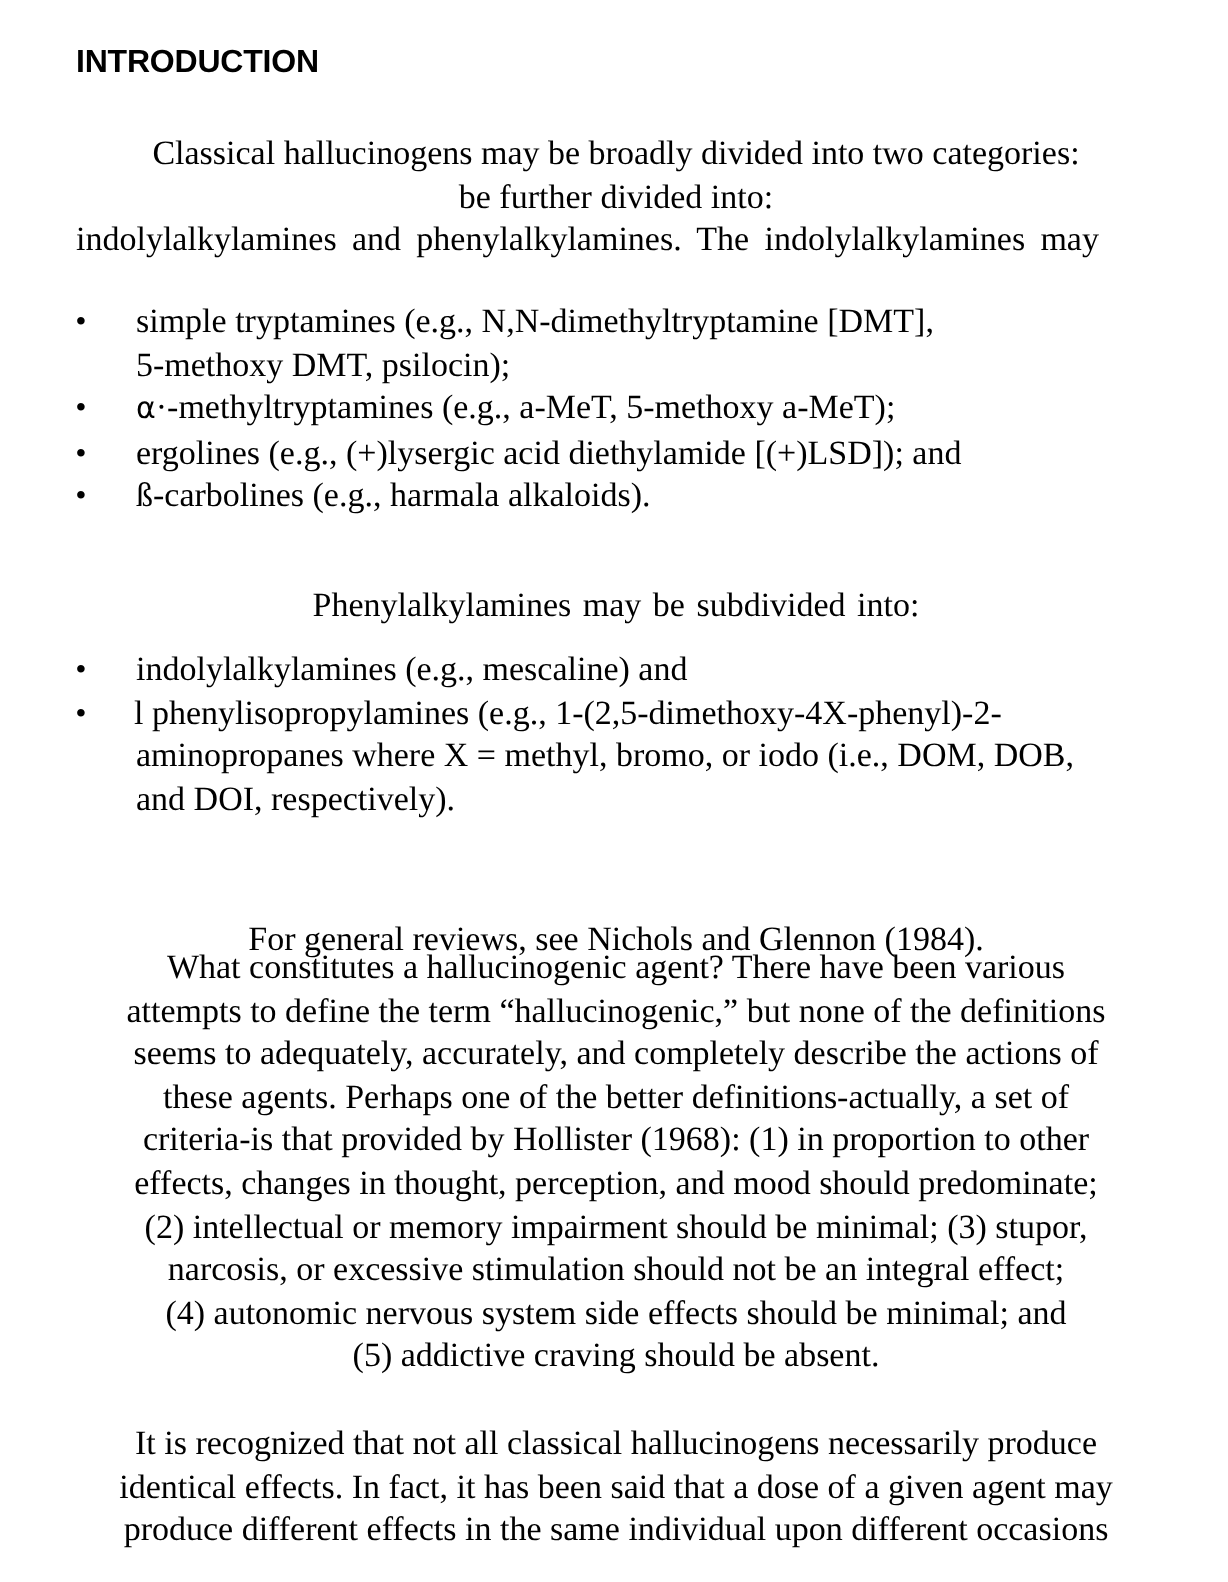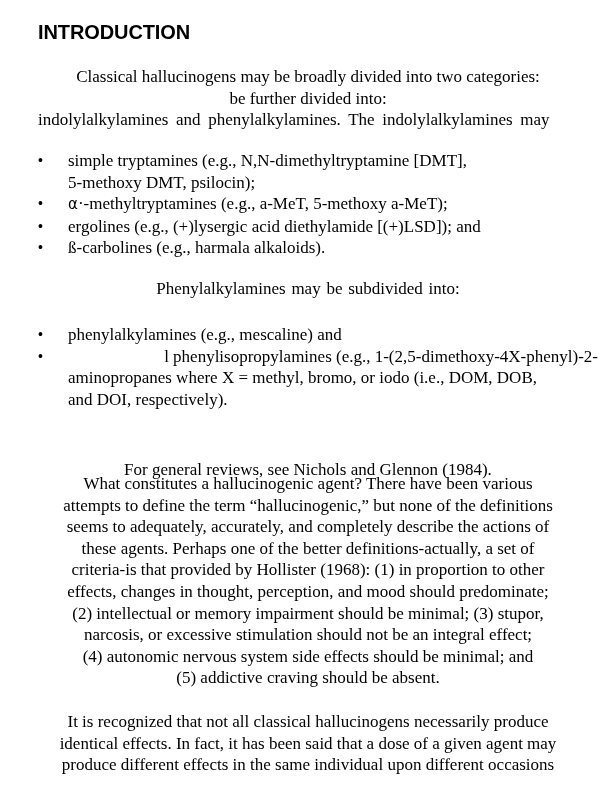--- a/index.html
+++ b/index.html
@@ -19,21 +19,21 @@
       left: 38px;
       top: 0;
       width: 545px;
     }
     .heading {
       position: absolute;
       left: 0;
       top: 22px;
       font-family: "Liberation Sans", sans-serif;
       font-weight: bold;
-      font-size: 20px;
+      font-size: 16px;
       line-height: 20px;
       letter-spacing: -0.1px;
       white-space: nowrap;
     }
     .serif {
       font-family: "Liberation Serif", serif;
       font-size: 17px;
       line-height: 21.6px;
     }
     .para {
@@ -104,32 +104,32 @@
     <li class="bullet-item">
       <span class="bullet-dot">•</span>
       <span class="line">ergolines (e.g., (+)lysergic acid diethylamide [(+)LSD]); and</span>
     </li>
     <li class="bullet-item">
       <span class="bullet-dot">•</span>
       <span class="line">ß-carbolines (e.g., harmala alkaloids).</span>
     </li>
   </ul>
 
-  <div class="para serif" style="top:278px;">
+  <div class="para serif" style="top:292px;">
     <span class="line" style="word-spacing:1.5px;">Phenylalkylamines may be subdivided into:</span>
   </div>
 
   <ul class="bullets serif" style="top:324px;">
     <li class="bullet-item">
       <span class="bullet-dot">•</span>
-      <span class="line">phenylalkylamines (e.g.,  mescaline)  and</span>
+      <span class="line">indolylalkylamines (e.g.,  mescaline)  and</span>
     </li>
     <li class="bullet-item">
       <span class="bullet-dot">•</span>
-      <span class="line" style="margin-left:-1px;text-align:right;">l phenylisopropylamines (e.g., 1-(2,5-dimethoxy-4X-phenyl)-2-</span>
+      <span class="line" style="margin-left:-1px;">l phenylisopropylamines (e.g., 1-(2,5-dimethoxy-4X-phenyl)-2-</span>
       <span class="line">aminopropanes where X = methyl, bromo, or iodo (i.e., DOM, DOB,</span>
       <span class="line">and DOI, respectively).</span>
     </li>
   </ul>
 
   <div class="para serif" style="top:431px;margin-top:28px;">
     <span class="line">For general reviews, see Nichols and Glennon (1984).</span>
   </div>
 
   <div class="para serif" style="top:473px;">

